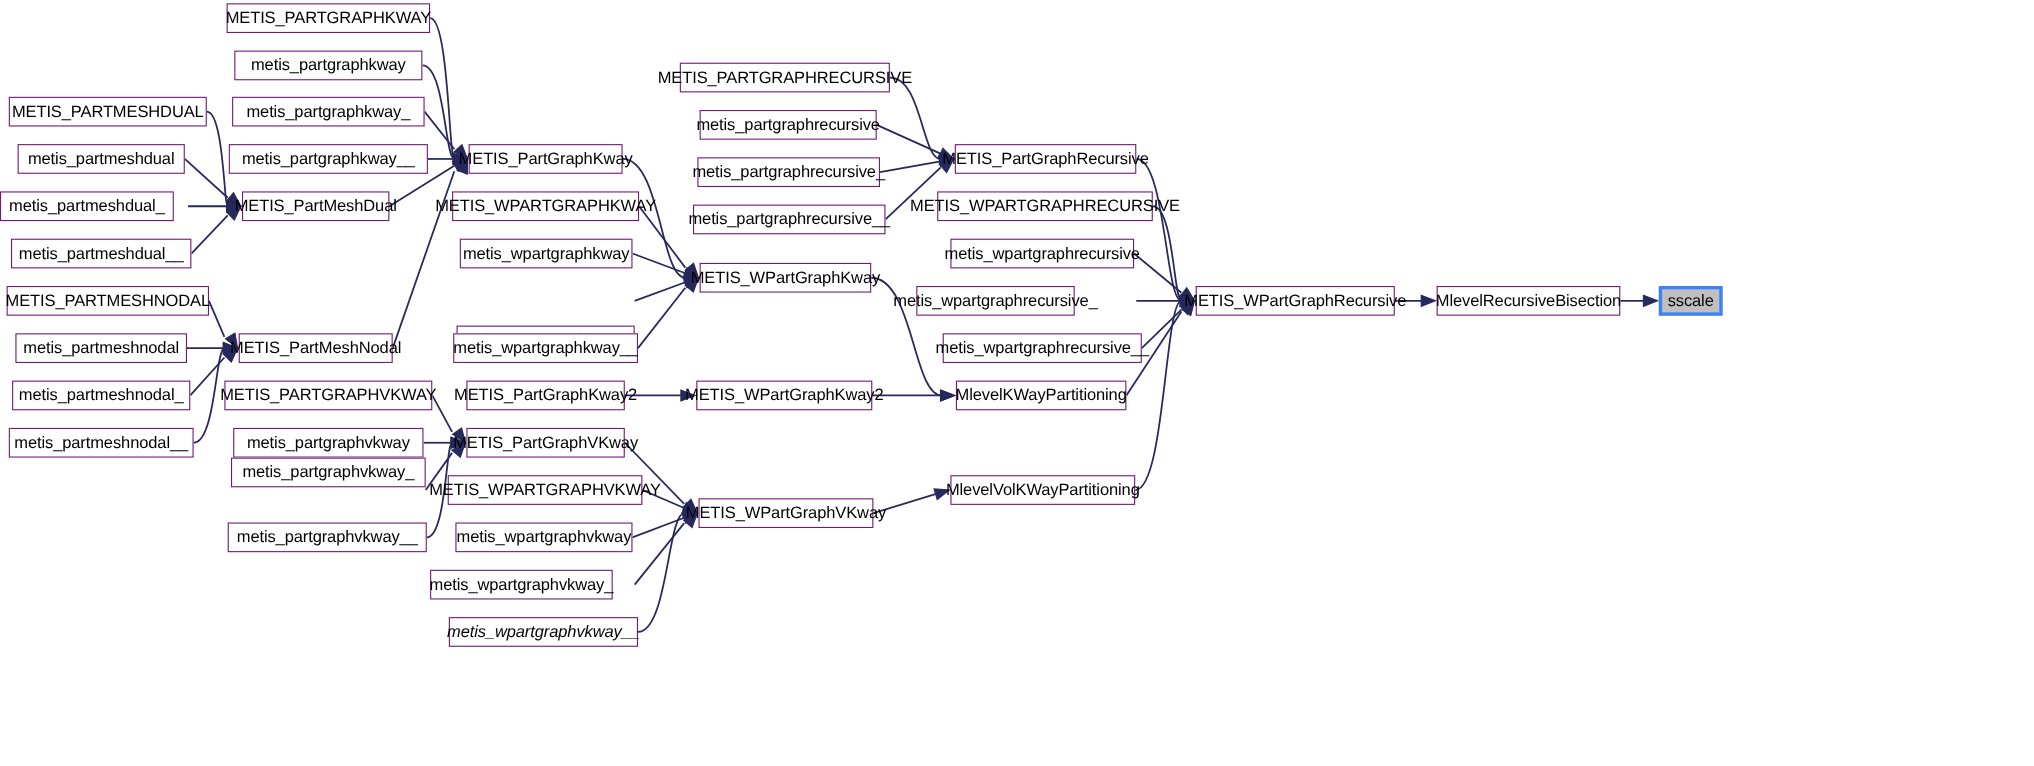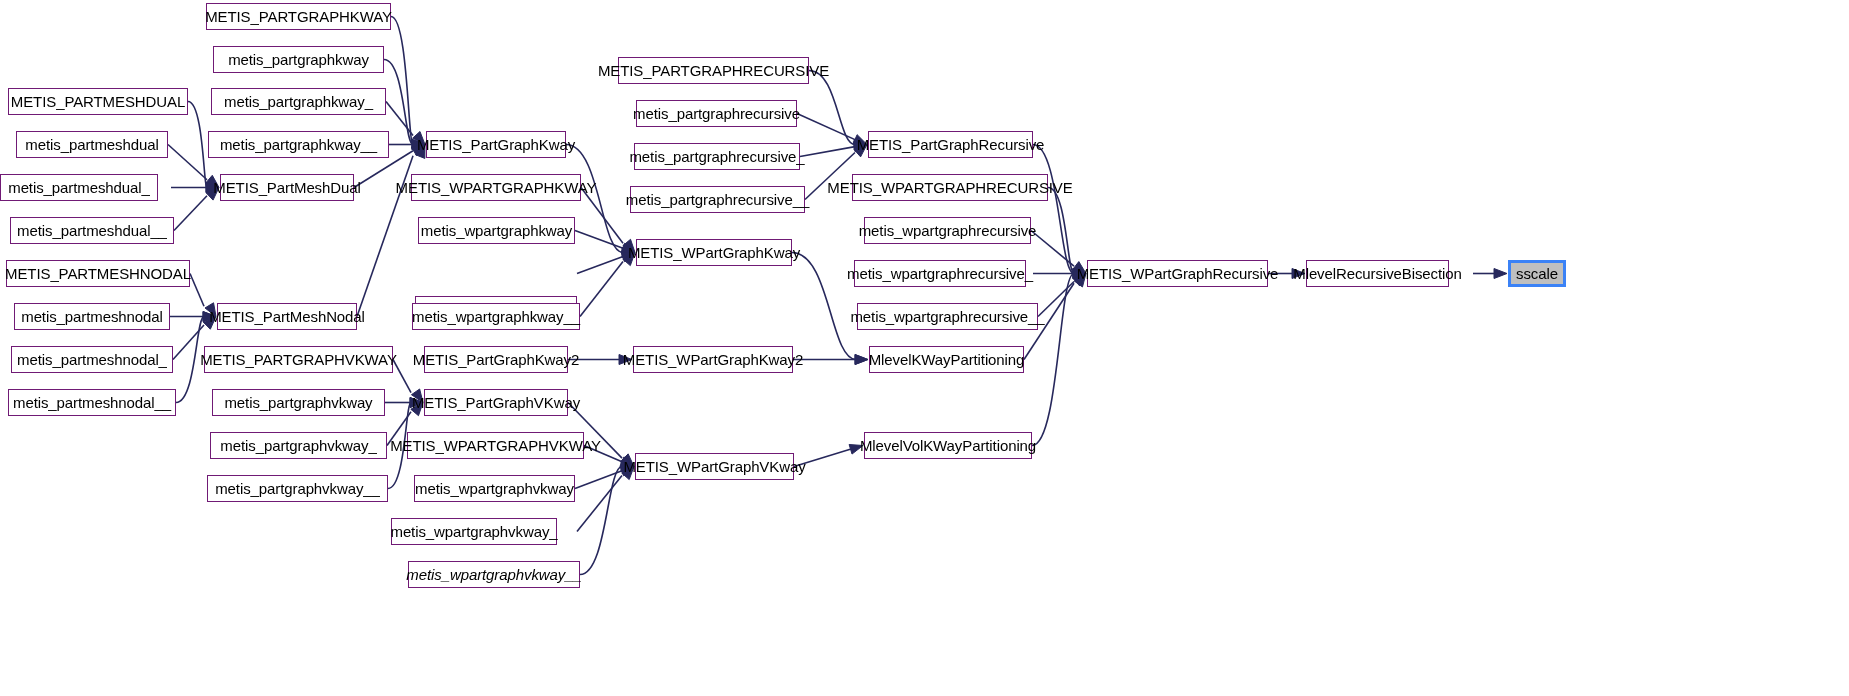--- a/index.html
+++ b/index.html
@@ -144,37 +144,37 @@
       <div class="node" style="left: 220px; top: 174px; width: 134px;">METIS_PartMeshDual</div>
       <div class="node" style="left: 411px; top: 174px; width: 170px;">METIS_WPARTGRAPHKWAY</div>
       <div class="node" style="left: 630px; top: 186px; width: 175px;">metis_partgraphrecursive__</div>
       <div class="node" style="left: 852px; top: 174px; width: 196px;">METIS_WPARTGRAPHRECURSIVE</div>
       <div class="node" style="left: 10px; top: 217px; width: 164px;">metis_partmeshdual__</div>
       <div class="node" style="left: 418px; top: 217px; width: 157px;">metis_wpartgraphkway</div>
       <div class="node" style="left: 864px; top: 217px; width: 167px;">metis_wpartgraphrecursive</div>
       <div class="node" style="left: 636px; top: 239px; width: 156px;">METIS_WPartGraphKway</div>
       <div class="node" style="left: 6px; top: 260px; width: 184px;">METIS_PARTMESHNODAL</div>
       <div class="node" style="left: 415px; top: 260px; width: 162px; margin-top: 36px;">metis_wpartgraphkway_</div>
-      <div class="node" style="left: 854px; top: 260px; width: 172px;">metis_wpartgraphrecursive_</div>
+      <div class="node" style="left: 833px; top: 260px; width: 144px;">metis_wpartgraphrecursive_</div>
       <div class="node" style="left: 1087px; top: 260px; width: 181px;">METIS_WPartGraphRecursive</div>
-      <div class="node" style="left: 1306px; top: 260px; width: 143px;">MlevelRecursiveBisection</div>
+      <div class="node" style="left: 1306px; top: 260px; width: 167px;">MlevelRecursiveBisection</div>
       <div class="node highlight" style="left: 1508px; top: 260px; width: 58px;">sscale</div>
       <div class="node" style="left: 14px; top: 303px; width: 156px;">metis_partmeshnodal</div>
       <div class="node" style="left: 217px; top: 303px; width: 140px;">METIS_PartMeshNodal</div>
       <div class="node" style="left: 412px; top: 303px; width: 168px;">metis_wpartgraphkway__</div>
       <div class="node" style="left: 857px; top: 303px; width: 181px;">metis_wpartgraphrecursive__</div>
       <div class="node" style="left: 11px; top: 346px; width: 162px;">metis_partmeshnodal_</div>
       <div class="node" style="left: 204px; top: 346px; width: 189px;">METIS_PARTGRAPHVKWAY</div>
       <div class="node" style="left: 424px; top: 346px; width: 144px;">METIS_PartGraphKway2</div>
       <div class="node" style="left: 633px; top: 346px; width: 160px;">METIS_WPartGraphKway2</div>
       <div class="node" style="left: 869px; top: 346px; width: 155px;">MlevelKWayPartitioning</div>
       <div class="node" style="left: 8px; top: 389px; width: 168px;">metis_partmeshnodal__</div>
       <div class="node" style="left: 212px; top: 389px; width: 173px;">metis_partgraphvkway</div>
       <div class="node" style="left: 424px; top: 389px; width: 144px;">METIS_PartGraphVKway</div>
-      <div class="node" style="left: 210px; top: 432px; width: 177px;">metis_partgraphvkway_</div>
+      <div class="node" style="left: 210px; top: 416px; width: 177px;">metis_partgraphvkway_</div>
       <div class="node" style="left: 407px; top: 432px; width: 177px;">METIS_WPARTGRAPHVKWAY</div>
       <div class="node" style="left: 864px; top: 432px; width: 168px;">MlevelVolKWayPartitioning</div>
       <div class="node" style="left: 635px; top: 453px; width: 159px;">METIS_WPartGraphVKway</div>
       <div class="node" style="left: 207px; top: 475px; width: 181px;">metis_partgraphvkway__</div>
       <div class="node" style="left: 414px; top: 475px; width: 161px;">metis_wpartgraphvkway</div>
       <div class="node" style="left: 391px; top: 518px; width: 166px;">metis_wpartgraphvkway_</div>
       <div class="node" style="left: 408px; top: 561px; width: 172px; font-style: italic;">metis_wpartgraphvkway__</div>
     </div>
 </div>
 

